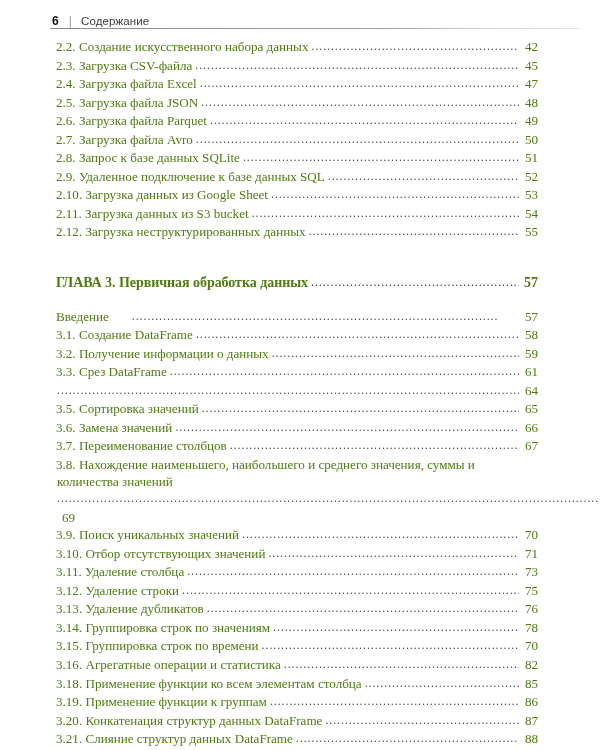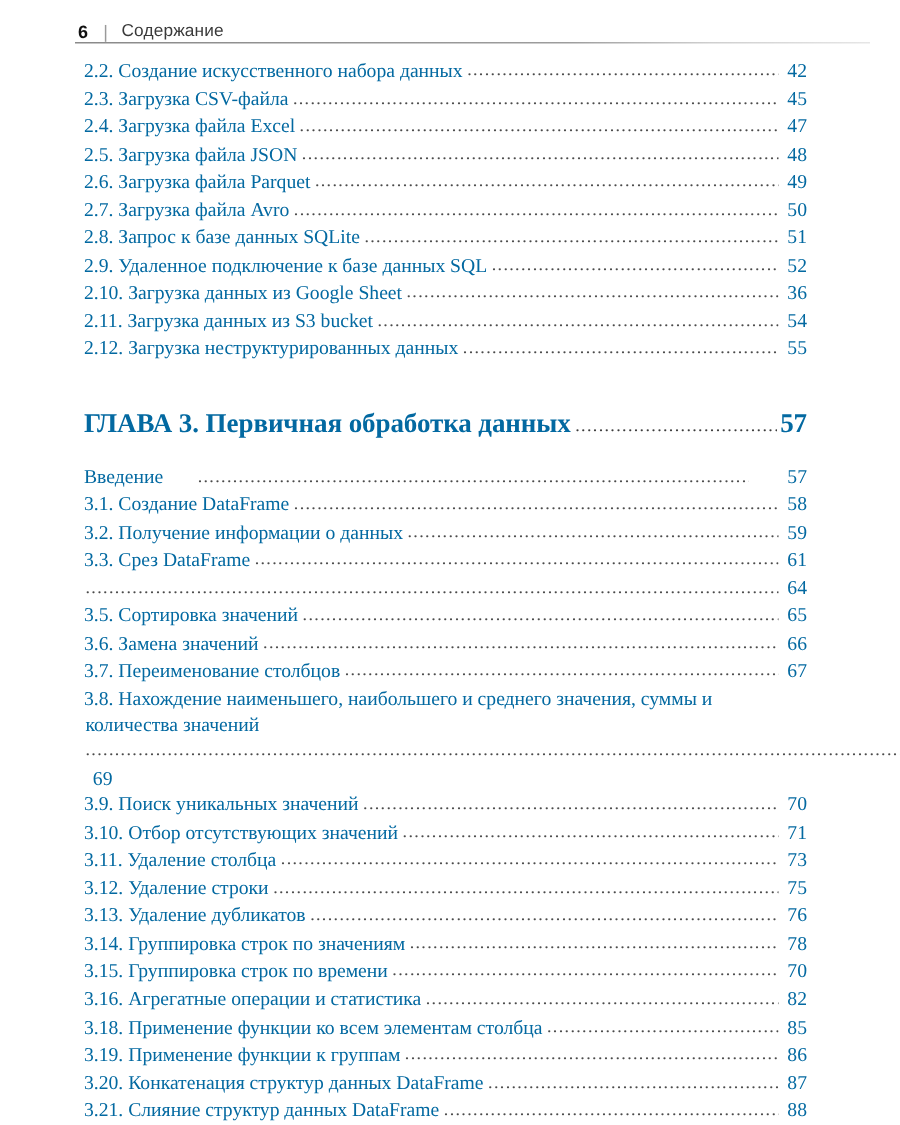--- a/index.html
+++ b/index.html
@@ -70,21 +70,21 @@
     top: 38px;
     width: 482px;
   }
 
   .toc-entry {
     display: flex;
     align-items: baseline;
     font-size: 13.1px;
     line-height: 17.55px;
     white-space: nowrap;
-    color: #0369a1;
+    color: #4d7c0f;
   }
 
   .toc-entry .label {
     flex: 0 0 auto;
     padding-right: 2px;
   }
 
   .toc-entry .leader {
     flex: 1 1 auto;
     overflow: hidden;
@@ -102,21 +102,21 @@
   .toc-entry .pageno {
     flex: 0 0 auto;
     min-width: 17px;
     text-align: right;
     padding-left: 1px;
   }
 
   
   .toc-entry.chapter {
     font-weight: bold;
-    font-size: 18px;
+    font-size: 14px;
     letter-spacing: -0.05px;
   }
   .toc-entry.chapter .leader {
     font-weight: normal;
     color: #3c3c3c;
   }
   .toc-entry.chapter .pageno {
     font-weight: bold;
   }
 
@@ -194,21 +194,21 @@
           <span class="pageno">51</span>
         </div>
         <div class="toc-entry">
           <span class="label">2.9. Удаленное подключение к базе данных SQL</span>
           <span class="leader"></span>
           <span class="pageno">52</span>
         </div>
         <div class="toc-entry">
           <span class="label">2.10. Загрузка данных из Google Sheet</span>
           <span class="leader"></span>
-          <span class="pageno">36</span>
+          <span class="pageno">53</span>
         </div>
         <div class="toc-entry">
           <span class="label">2.11. Загрузка данных из S3 bucket</span>
           <span class="leader"></span>
           <span class="pageno">54</span>
         </div>
         <div class="toc-entry">
           <span class="label">2.12. Загрузка неструктурированных данных</span>
           <span class="leader"></span>
           <span class="pageno">55</span>

